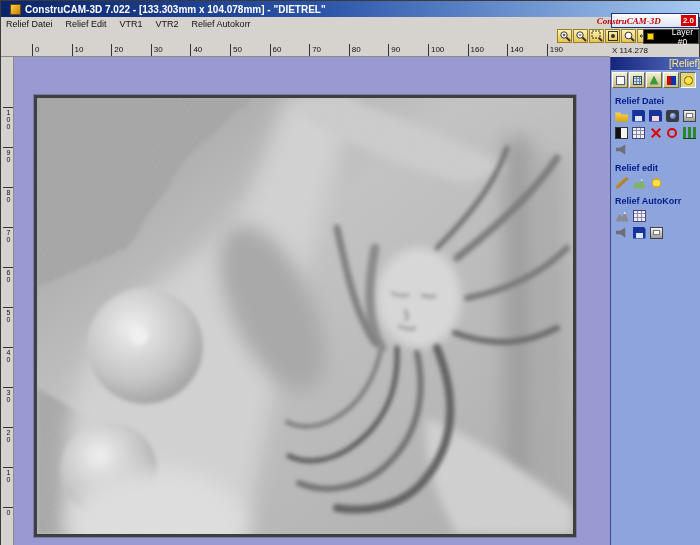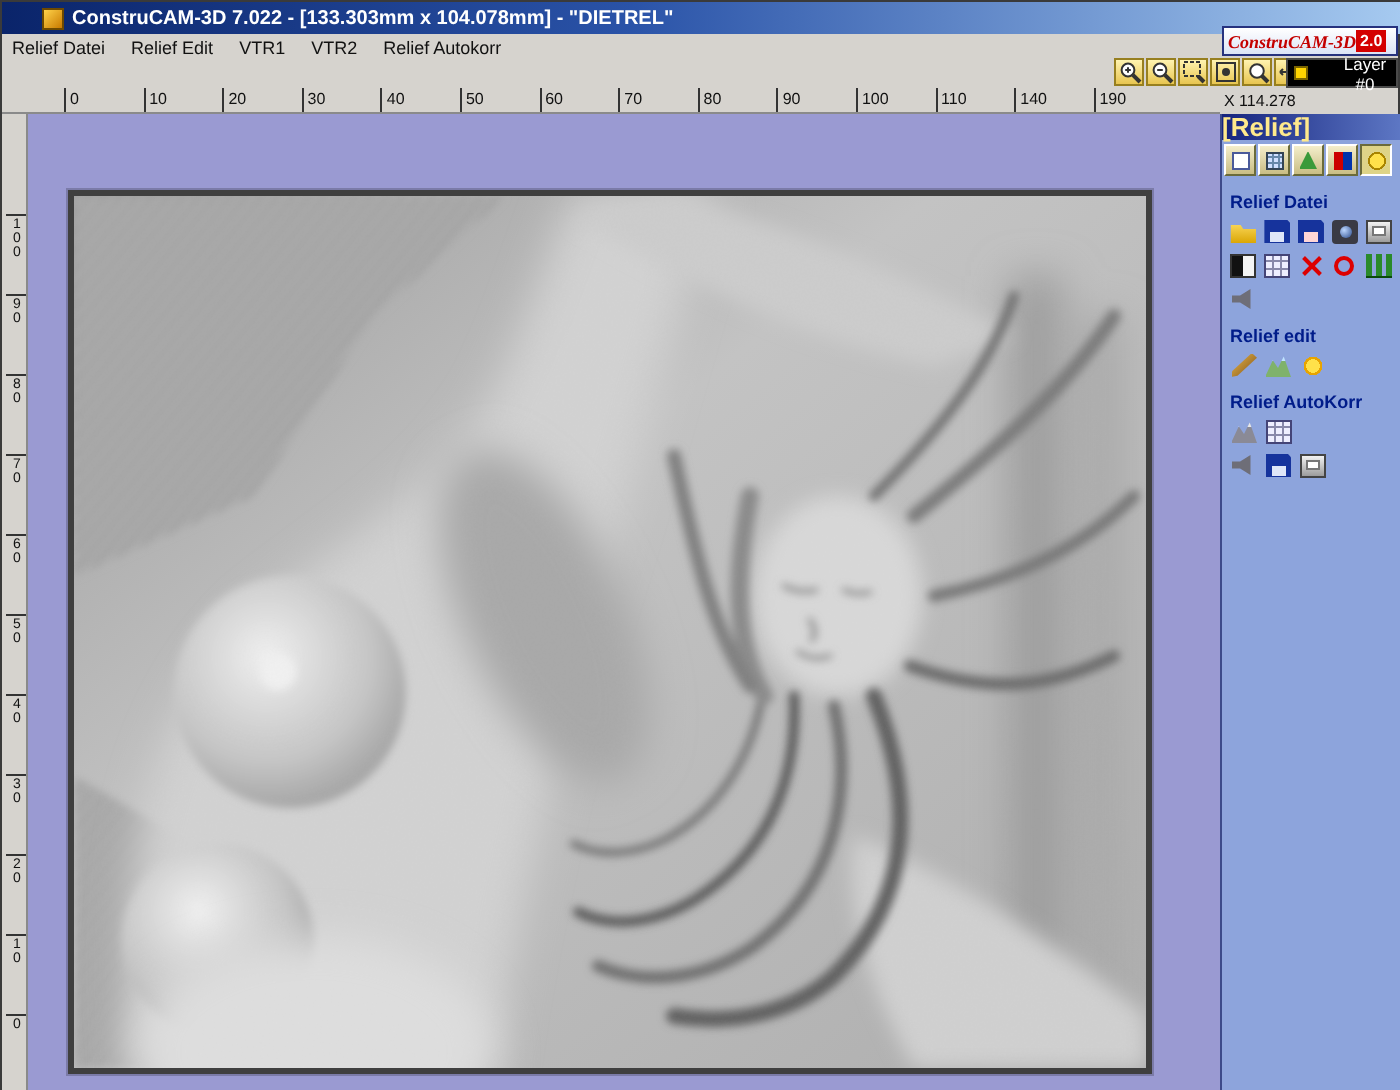--- a/index.html
+++ b/index.html
@@ -2,54 +2,54 @@
 <html><head>
 <meta charset="utf-8">
 <style>
   *{margin:0;padding:0;box-sizing:border-box;font-family:"Liberation Sans",sans-serif;}
   html,body{width:700px;height:545px;overflow:hidden;background:#d6d3ce;}
   .window{position:relative;width:700px;height:545px;border:1px solid #3a3a3a;background:#d6d3ce;}
 
   
   .titlebar{position:absolute;left:0;top:0;width:700px;height:16px;
     background:linear-gradient(90deg,#0a246a 0%,#2a53a8 45%,#a6caf0 100%);
-    color:#fff;font-size:10px;font-weight:bold;display:flex;align-items:center;gap:4px;padding-left:20px;white-space:nowrap;overflow:hidden;}
+    color:#fff;font-size:10px;font-weight:bold;display:flex;align-items:center;gap:4px;padding-left:9px;white-space:nowrap;overflow:hidden;}
   .app-icon{width:11px;height:11px;background:linear-gradient(135deg,#ffd24a,#c87a00);border:1px solid #6e4a00;flex:0 0 auto;}
 
   
   .menubar{position:absolute;left:0;top:16px;width:609px;height:13px;background:#d6d3ce;display:flex;gap:13px;align-items:center;padding-left:5px;font-size:9px;color:#111;}
   .menubar span{cursor:default;}
 
   
   .zoombar{position:absolute;left:556px;top:28px;height:15px;display:flex;gap:1px;}
   .zoombtn{width:15px;height:14px;background:linear-gradient(#fff3b0,#e8c550);border:1px solid #977f1f;display:flex;align-items:center;justify-content:center;padding:0;}
   .layerbtn{position:absolute;left:642px;top:28px;width:56px;height:15px;background:#000;border:1px solid #4a4a4a;color:#fff;font-size:8.5px;display:flex;align-items:center;gap:13px;padding-left:3px;}
   .layerchip{width:7px;height:7px;background:#ffd400;border:1px solid #7a6400;flex:0 0 auto;}
 
   
-  .logo{position:absolute;left:610px;top:12px;width:88px;height:15px;background:linear-gradient(#ffffff,#dbe4f6);border:1px solid #26327e;display:flex;align-items:center;justify-content:flex-start;padding:0 2px;}
+  .logo{position:absolute;left:610px;top:12px;width:88px;height:15px;background:linear-gradient(#ffffff,#dbe4f6);border:1px solid #26327e;display:flex;align-items:center;justify-content:flex-end;padding:0 2px;}
   .logo-text{font-family:"Liberation Serif",serif;font-style:italic;font-weight:bold;font-size:9px;color:#c40000;white-space:nowrap;}
-  .logo-badge{background:#d40000;color:#fff;font-size:8px;font-weight:bold;padding:0 2px;line-height:11px;}
+  .logo-badge{background:#d40000;color:#fff;font-size:8px;font-weight:bold;padding:0 2px;line-height:11px;margin-left:20px;}
 
   
   .rulerH{position:absolute;left:0;top:43px;width:609px;height:13px;background:#d6d3ce;border-bottom:1px solid #8a8a8a;display:flex;align-items:flex-start;overflow:hidden;}
   .rulerH .spacer{width:31px;flex:0 0 auto;}
   .hcell{flex:0 0 39.6px;border-left:1px solid #333;font-size:8px;color:#111;padding-left:2px;height:12px;line-height:11px;}
   .coords{position:absolute;left:611px;top:45px;width:86px;height:11px;font-size:8px;color:#111;display:flex;gap:8px;white-space:nowrap;flex-direction:column;}
   .rulerV{position:absolute;left:0;top:56px;width:13px;height:488px;background:#d6d3ce;border-right:1px solid #8a8a8a;padding-top:50px;overflow:hidden;}
   .vcell{height:40px;border-top:1px solid #333;font-size:7px;color:#111;writing-mode:vertical-rl;text-orientation:upright;line-height:11px;padding-top:1px;margin-left:2px;}
 
   
   .canvas{position:absolute;left:13px;top:56px;width:596px;height:488px;background:#9a9ad2;}
   .relief{position:absolute;left:20px;top:38px;width:542px;height:442px;border:3px solid #3f3f3f;background:#bdbdbd;box-shadow:0 0 0 1px #7b7ba8;}
   .relief svg{display:block;width:536px;height:436px;}
 
   
   .panel{position:absolute;left:609px;top:56px;width:90px;height:488px;background:#8da4dc;border-left:1px solid #3c4a8a;}
-  .panel-header{height:13px;background:linear-gradient(90deg,#16247e,#5d77c4);color:#ffe98c;font-size:13px;font-weight:bold;text-align:left;line-height:13px;}
+  .panel-header{height:13px;background:linear-gradient(90deg,#16247e,#5d77c4);color:#ffe98c;font-size:10px;font-weight:normal;text-align:right;line-height:13px;}
   .tabs{display:flex;gap:1px;padding:2px 1px;}
   .tab{width:16px;height:16px;background:linear-gradient(#f4eecb,#c9bd84);border:1px solid;border-color:#ffffff #6b6b3a #6b6b3a #ffffff;display:flex;align-items:center;justify-content:center;padding:0;}
   .tab.active{background:#ded488;border-color:#6b6b3a #ffffff #ffffff #6b6b3a;}
   .tg{width:9px;height:9px;}
   .tg1{background:#fff;border:1px solid #4a5a9a;}
   .tg2{background:#cfe0ff;border:1px solid #345;background-image:repeating-linear-gradient(0deg,transparent 0 2px,#68a 2px 3px),repeating-linear-gradient(90deg,transparent 0 2px,#68a 2px 3px);}
   .tg3{background:#3a9a3a;clip-path:polygon(0 100%,50% 0,100% 100%);}
   .tg4{background:linear-gradient(90deg,#c00 0 50%,#03a 50% 100%);}
   .tg5{background:radial-gradient(circle,#ffe14a 0 55%,#a88400 56% 70%,transparent 71%);}
 
@@ -168,21 +168,21 @@
       <div class="hcell">10</div>
       <div class="hcell">20</div>
       <div class="hcell">30</div>
       <div class="hcell">40</div>
       <div class="hcell">50</div>
       <div class="hcell">60</div>
       <div class="hcell">70</div>
       <div class="hcell">80</div>
       <div class="hcell">90</div>
       <div class="hcell">100</div>
-      <div class="hcell">110</div>
+      <div class="hcell">160</div>
       <div class="hcell">140</div>
       <div class="hcell">190</div>
     </div>
 
   <div class="coords">
     <span>X 114.278</span>
     <span>Y 82.4515</span>
   </div>
 
   <div class="rulerV">

